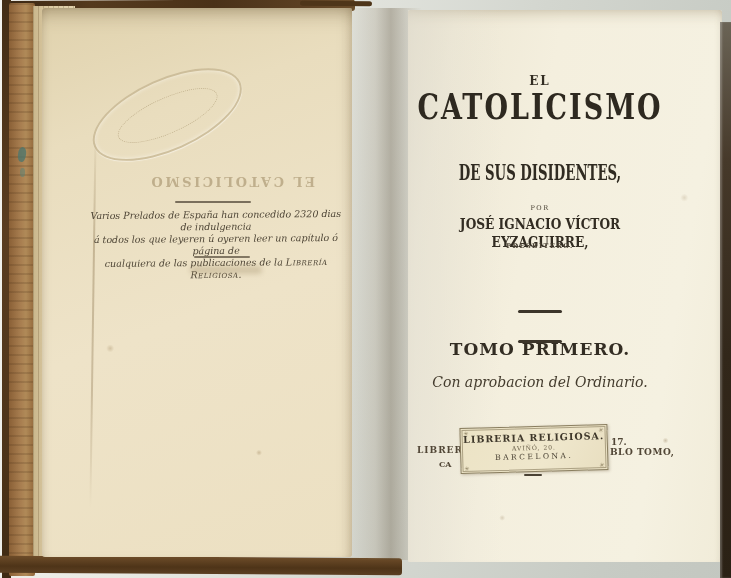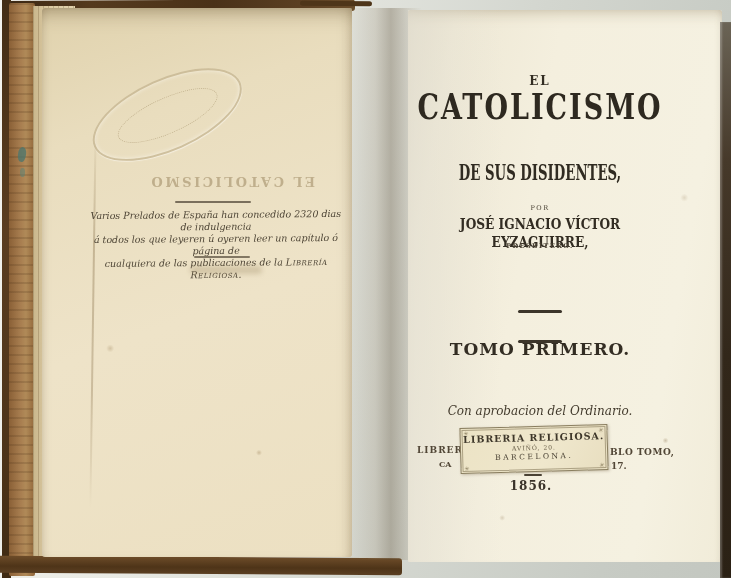--- a/index.html
+++ b/index.html
@@ -71,26 +71,26 @@
   .t-el{top:64px;font-weight:700;font-size:12px;letter-spacing:2px;}
   .t-main{top:76px;font-weight:700;font-size:27px;letter-spacing:2px;transform:scaleY(1.3);transform-origin:center top;color:#2e2920;}
   .t-sub1{top:130px;font-weight:700;font-size:8px;letter-spacing:3px;color:#3b342a;}
   .t-sub2{top:149px;font-weight:700;font-size:17px;transform:scale(.78,1.3);transform-origin:center top;color:#302b21;}
   .t-por{top:194px;font-weight:400;font-size:6.5px;letter-spacing:1.5px;color:#453d30;}
   .t-author{top:205px;font-weight:700;font-size:14px;transform:scale(.87,1.1);transform-origin:center top;color:#322c22;}
   .t-rank{top:232px;font-weight:700;font-size:6.5px;letter-spacing:1.5px;color:#4a4234;}
   .rp-rule{position:absolute;left:110px;width:44px;height:3px;background:#3c352a;border-radius:2px;}
   .rule-a{top:300px;} .rule-b{top:330px;}
   .t-tomo{top:306px;font-weight:700;font-size:17px;letter-spacing:1px;color:#332d23;margin-top:23px;}
-  .t-approb{top:394px;font-style:italic;font-size:12px;color:#443c2e;}
+  .t-approb{top:364px;font-style:italic;font-size:14px;color:#443c2e;}
   .imp{position:absolute;font-weight:700;color:#514636;}
   .imp-left1{left:9px;top:435px;font-size:9px;letter-spacing:1px;}
   .imp-left2{left:31px;top:449px;font-size:8px;}
   .imp-right1{left:202px;top:437px;font-size:9px;letter-spacing:.5px;}
-  .imp-right2{left:203px;top:451px;font-size:9px;}
+  .imp-right2{left:203px;top:427px;font-size:9px;}
   .label{position:absolute;left:52px;top:416px;width:148px;height:46px;transform:rotate(-1.6deg);
     background:linear-gradient(120deg,#ece3c5,#efe7cc 60%,#e8dec0);
     border:1px solid #8a7e5f;box-shadow:inset 0 0 0 1px rgba(236,227,198,1), inset 0 0 0 2px rgba(138,126,95,.65), 1px 1px 3px rgba(90,70,40,.3);
     text-align:center;padding-top:5px;}
   .label .l1{font-weight:700;font-size:9.5px;letter-spacing:1px;color:#3e372a;}
   .label .l2{font-size:6px;letter-spacing:1px;color:#675d47;margin-top:1px;}
   .label .l3{font-size:7.5px;letter-spacing:2.5px;color:#4a4234;margin-top:1px;}
   .rosette{position:absolute;width:7px;height:7px;font-size:6px;line-height:7px;color:rgba(118,104,72,.9);}
   .ros-tl{left:2px;top:1px;} .ros-tr{right:2px;top:1px;} .ros-bl{left:2px;bottom:1px;} .ros-br{right:2px;bottom:1px;}
   .dash-orn{position:absolute;left:116px;top:464px;width:18px;height:2px;background:#4a4234;border-radius:1px;}
@@ -154,17 +154,16 @@
       <span class="rosette ros-tl">✳</span>
       <span class="rosette ros-tr">✳</span>
       <span class="rosette ros-bl">✳</span>
       <span class="rosette ros-br">✳</span>
       <div class="l1">LIBRERIA RELIGIOSA.</div>
       <div class="l2">AVIÑÓ, 20.</div>
       <div class="l3">BARCELONA.</div>
     </div>
 
     <div class="dash-orn"></div>
-    <div class="tline t-year">1856.</div>
   </div>
 
   <div class="right-edge"></div>
 </div>
 
 </body></html>

